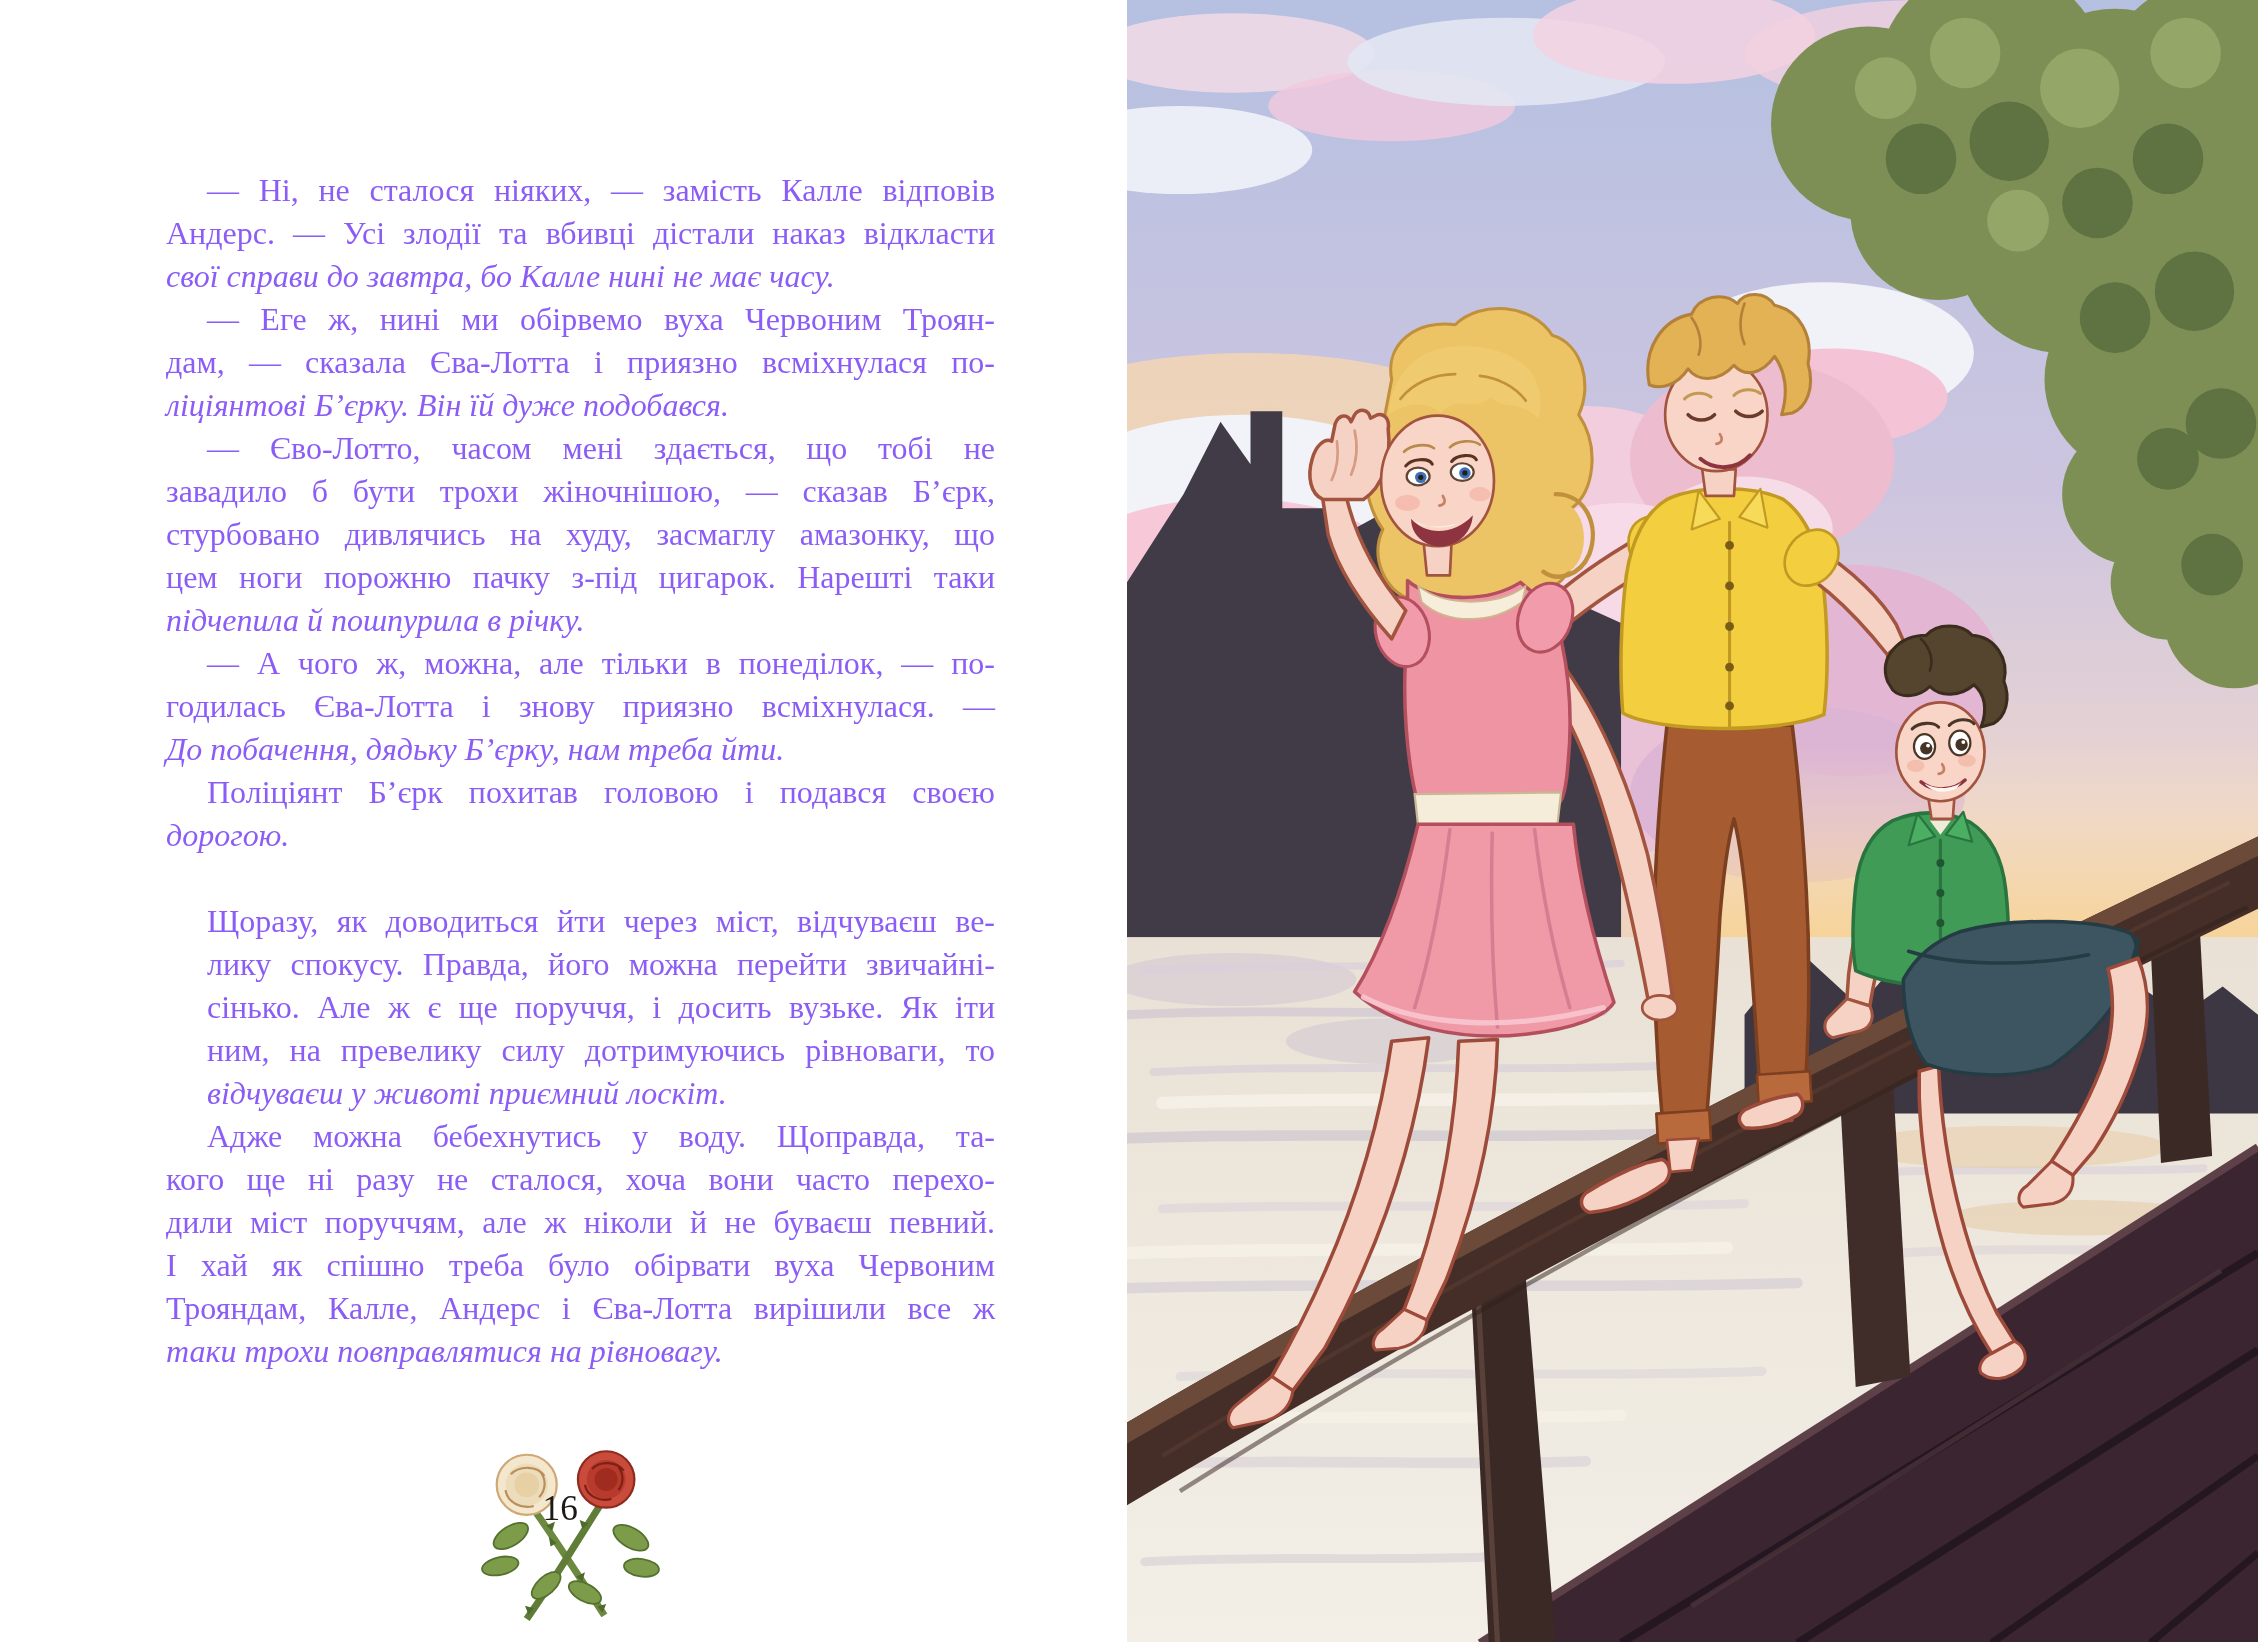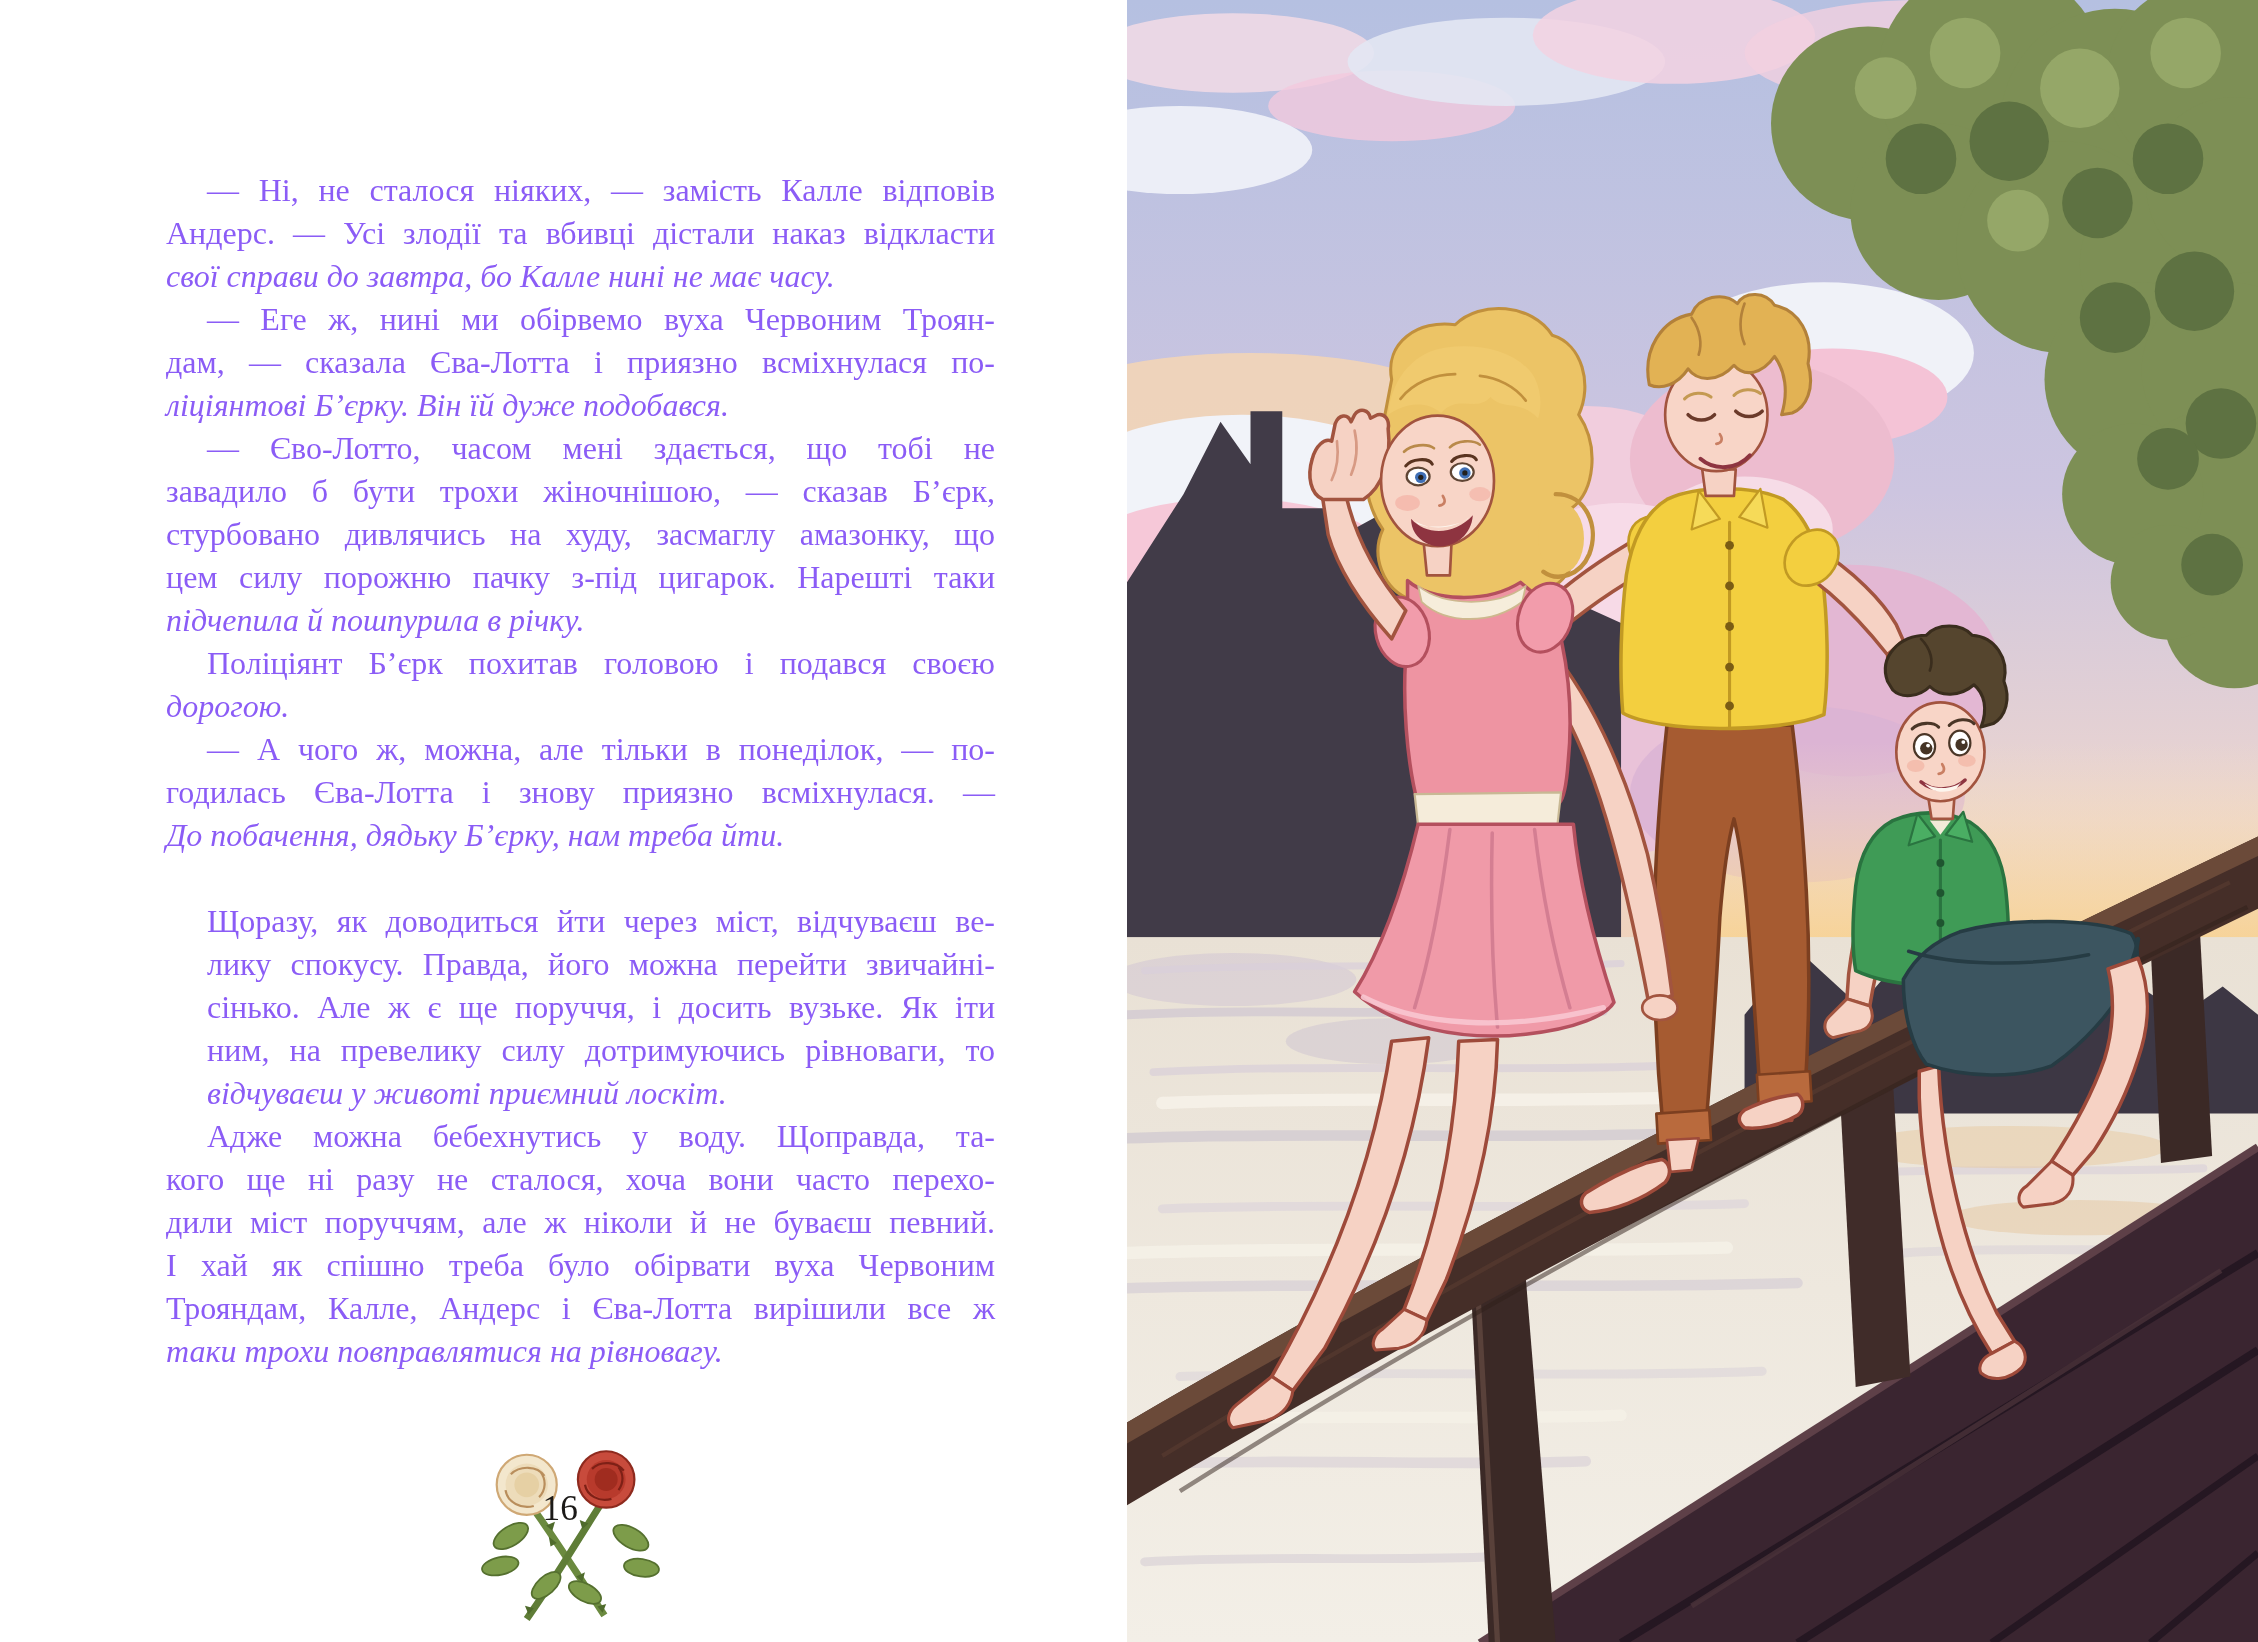--- a/index.html
+++ b/index.html
@@ -52,31 +52,31 @@
       </div>
       <div class="para">
         <div class="line indent">— Еге ж, нині ми обірвемо вуха Червоним Троян-</div>
         <div class="line">дам, — сказала Єва-Лотта і приязно всміхнулася по-</div>
         <div class="line last">ліціянтові Б’єрку. Він їй дуже подобався.</div>
       </div>
       <div class="para">
         <div class="line indent">— Єво-Лотто, часом мені здається, що тобі не</div>
         <div class="line">завадило б бути трохи жіночнішою, — сказав Б’єрк,</div>
         <div class="line">стурбовано дивлячись на худу, засмаглу амазонку, що</div>
-        <div class="line">цем силу порожню пачку з-під цигарок. Нарешті таки</div>
+        <div class="line">цем ноги порожню пачку з-під цигарок. Нарешті таки</div>
         <div class="line last">підчепила й пошпурила в річку.</div>
-      </div>
-      <div class="para">
-        <div class="line indent">Поліціянт Б’єрк похитав головою і подався своєю</div>
-        <div class="line last">дорогою.</div>
       </div>
       <div class="para">
         <div class="line indent">— А чого ж, можна, але тільки в понеділок, — по-</div>
         <div class="line">годилась Єва-Лотта і знову приязно всміхнулася. —</div>
         <div class="line last">До побачення, дядьку Б’єрку, нам треба йти.</div>
+      </div>
+      <div class="para">
+        <div class="line indent">Поліціянт Б’єрк похитав головою і подався своєю</div>
+        <div class="line last">дорогою.</div>
       </div>
       <div class="para space-before">
         <div class="line">Щоразу, як доводиться йти через міст, відчуваєш ве-</div>
         <div class="line">лику спокусу. Правда, його можна перейти звичайні-</div>
         <div class="line">сінько. Але ж є ще поруччя, і досить вузьке. Як іти</div>
         <div class="line">ним, на превелику силу дотримуючись рівноваги, то</div>
         <div class="line last">відчуваєш у животі приємний лоскіт.</div>
       </div>
       <div class="para">
         <div class="line indent">Адже можна бебехнутись у воду. Щоправда, та-</div>

